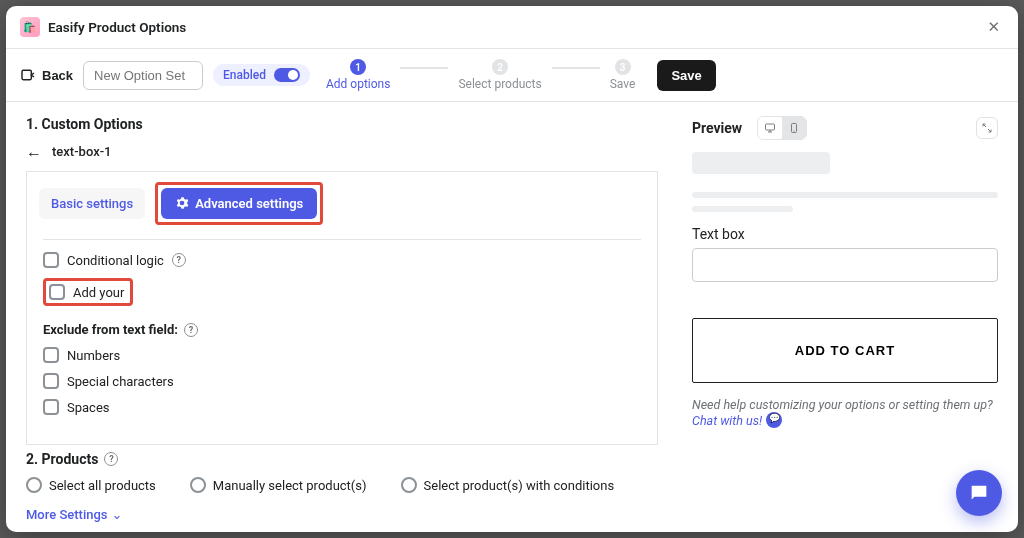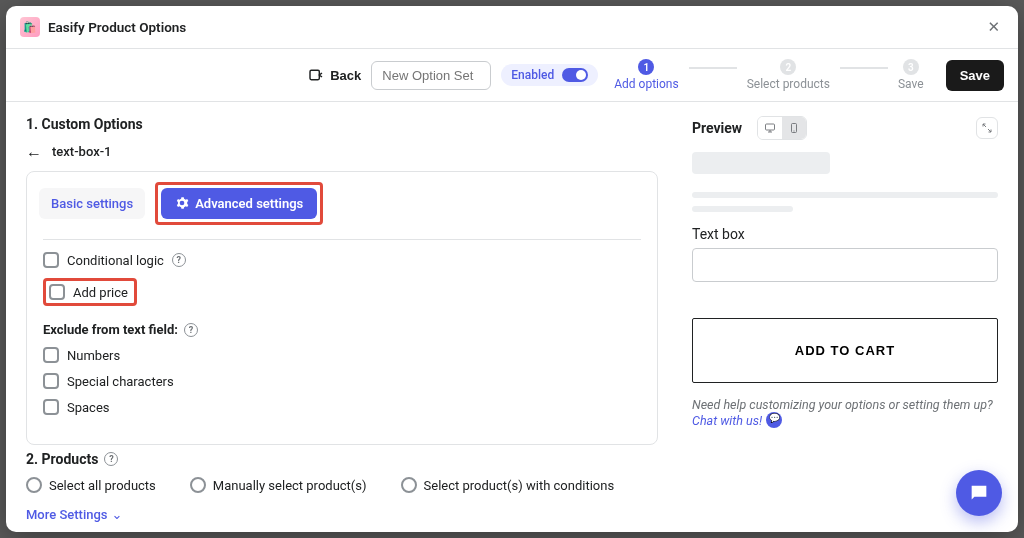--- a/index.html
+++ b/index.html
@@ -34,21 +34,21 @@
     border-radius: 4px;
     display: flex; align-items: center; justify-content: center;
     font-size: 11px;
   }
   .close-icon { color:#6d7175; font-size:15px; cursor:pointer; padding:4px;}
   .app-title { font-weight: 600; font-size: 13.5px; }
   
   .headerbar {
     display: flex;
     align-items: center;
-    justify-content: flex-end;
+    justify-content: flex-start;
     padding: 10px 14px;
     border-bottom: 1px solid #e1e3e5;
     gap: 16px;
   }
   .header-left { display: flex; align-items: center; gap: 10px; }
   .back-btn {
     display: flex; align-items: center; gap: 6px;
     font-weight: 600; font-size: 13px;
     background: none; border: none; cursor: pointer;
     color: #202223;
@@ -106,21 +106,21 @@
     padding: 14px 20px 10px 20px;
     overflow-y:auto;
     display:flex;
     flex-direction:column;
   }
   .section-title { font-weight:700; font-size:14px; margin-bottom:10px;}
   .option-path { display:flex; align-items:center; gap:10px; margin-bottom:10px;}
   .option-path .arrow { font-size:16px; }
   .option-path .name { font-weight:500; }
   .card {
-    border:1px solid #e1e3e5; border-radius:8px;
+    border:1px solid #e1e3e5; border-radius:0;
     padding:0; overflow:hidden;
   }
   .tabs { display:flex; gap:10px; padding:10px 12px 14px 12px; align-items:center;}
   .tab-basic {
     background:#f6f6f7; color:#4f5ae4; font-weight:500;
     padding:8px 12px; border-radius:6px; font-size:13px;
     cursor:pointer;
   }
   .tab-advanced-wrap {
     border: 3px solid #e14a3b;
@@ -317,21 +317,21 @@
         <div class="card-body">
           <div class="check-row">
             <input type="checkbox" style="">
             <span>Conditional logic</span>
             <span class="info-icon">?</span>
           </div>
 
           <div class="addprice-wrap">
             <div class="check-row" style="margin-bottom:0;">
               <input type="checkbox" style="">
-              <span>Add price</span>
+              <span>Add your</span>
             </div>
           </div>
 
           <div class="exclude-heading">
             <span>Exclude from text field:</span>
             <span class="info-icon">?</span>
           </div>
           <div class="check-row">
             <input type="checkbox" style="">
             <span>Numbers</span>

